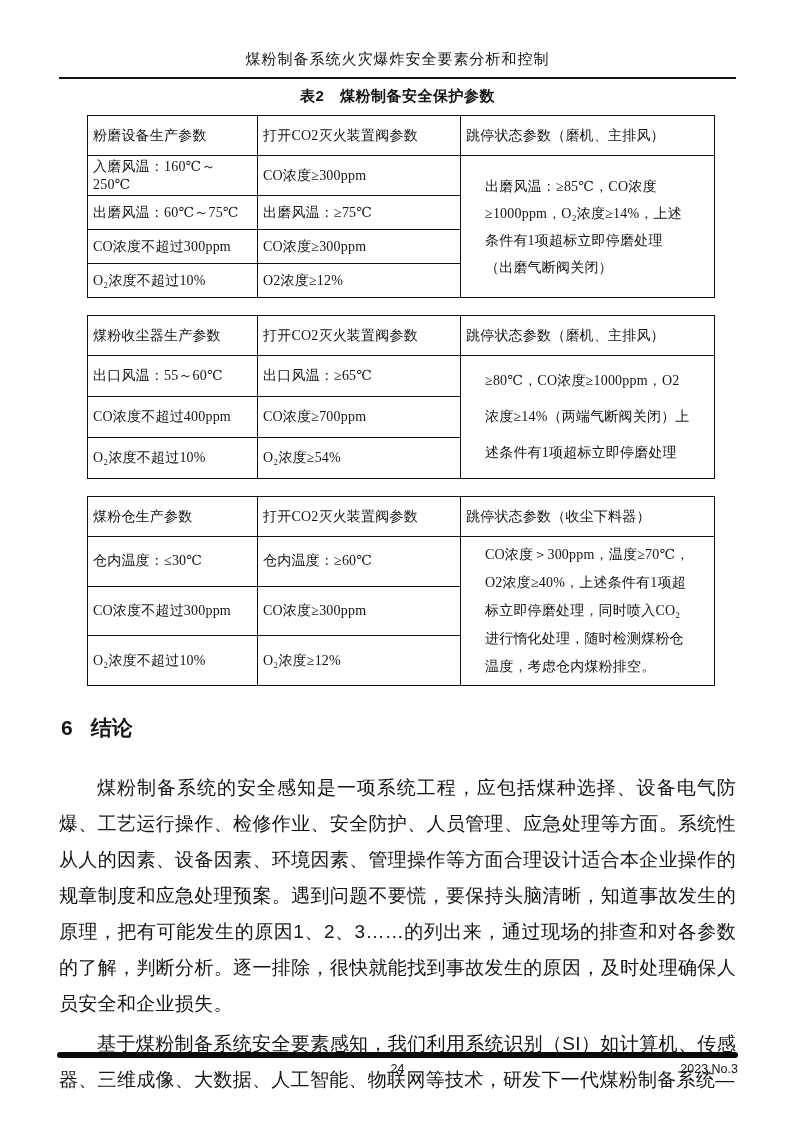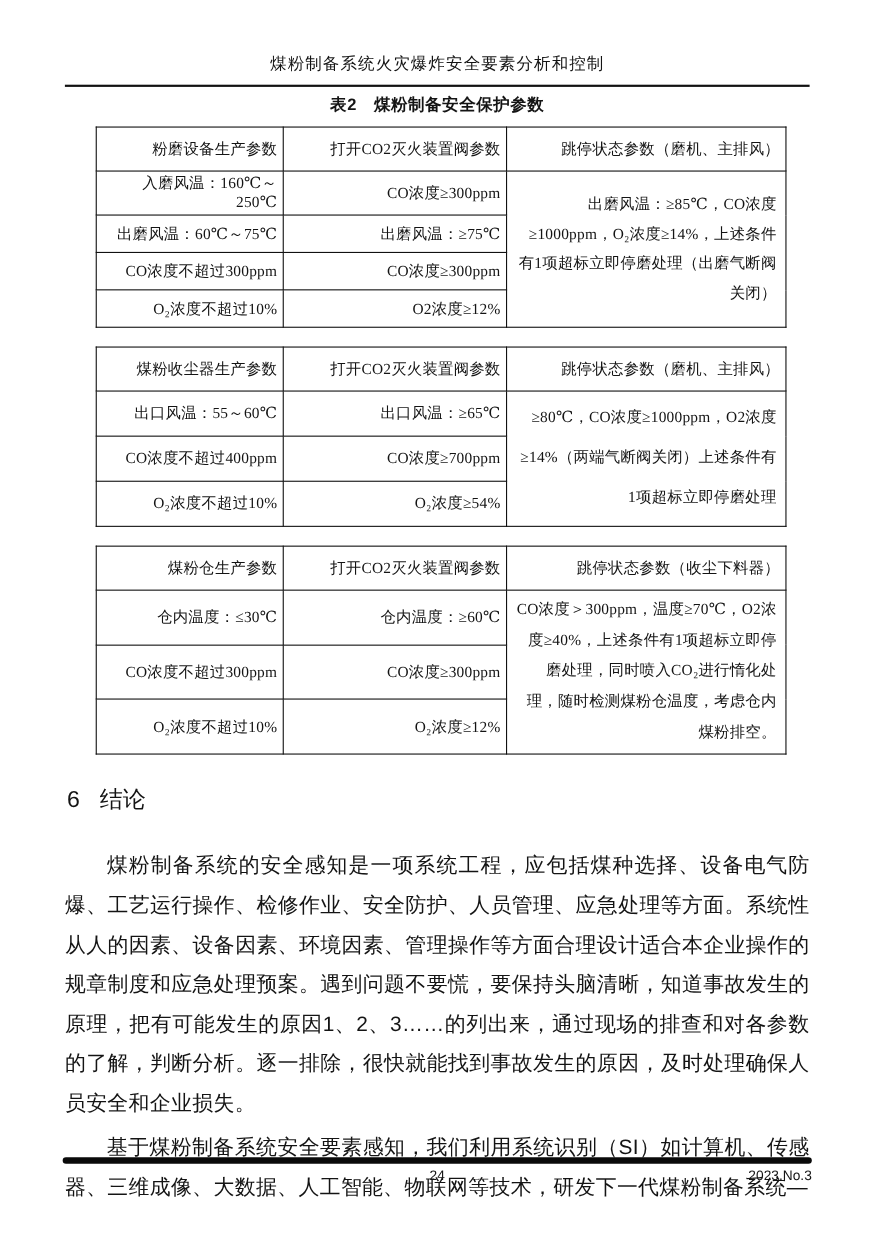--- a/index.html
+++ b/index.html
@@ -40,43 +40,43 @@
   
   table.ptable {
     border-collapse: collapse;
     table-layout: fixed;
     width: 627px;
     margin: 0 0 17px 28px;
     font-size: 14px;
   }
   table.ptable td {
     border: 1px solid #111;
-    text-align: right;
+    text-align: left;
     vertical-align: middle;
     padding: 2px 5px;
     letter-spacing: 0.2px;
   }
   table.ptable .c1 { width: 170px; }
   table.ptable .c2 { width: 203px; }
   table.ptable .c3 { width: 254px; }
   table.ptable tr.hrow td { height: 40px; }
   table.t1 tr.drow td { height: 34px; }
   table.t2 tr.drow td { height: 41px; }
   table.t3 tr.drow td { height: 40px; }
   td.trip {
     text-align: center;
-    padding: 4px 8px !important;
+    padding: 4px 24px !important;
     line-height: 27px;
   }
   table.t2 td.trip { line-height: 36px; }
   table.t3 td.trip { line-height: 28px; }
   
   .section-heading {
     font-family: "Liberation Sans", "DejaVu Sans", sans-serif;
-    font-weight: normal;
+    font-weight: bold;
     font-size: 21px;
     margin: 28px 0 0 2px;
     line-height: 28px;
   }
   .section-heading .sec-num { margin-right: 18px; }
   .body-paragraph {
     font-family: "Liberation Sans", "DejaVu Sans", sans-serif;
     font-size: 19px;
     line-height: 36px;
     text-align: justify;

